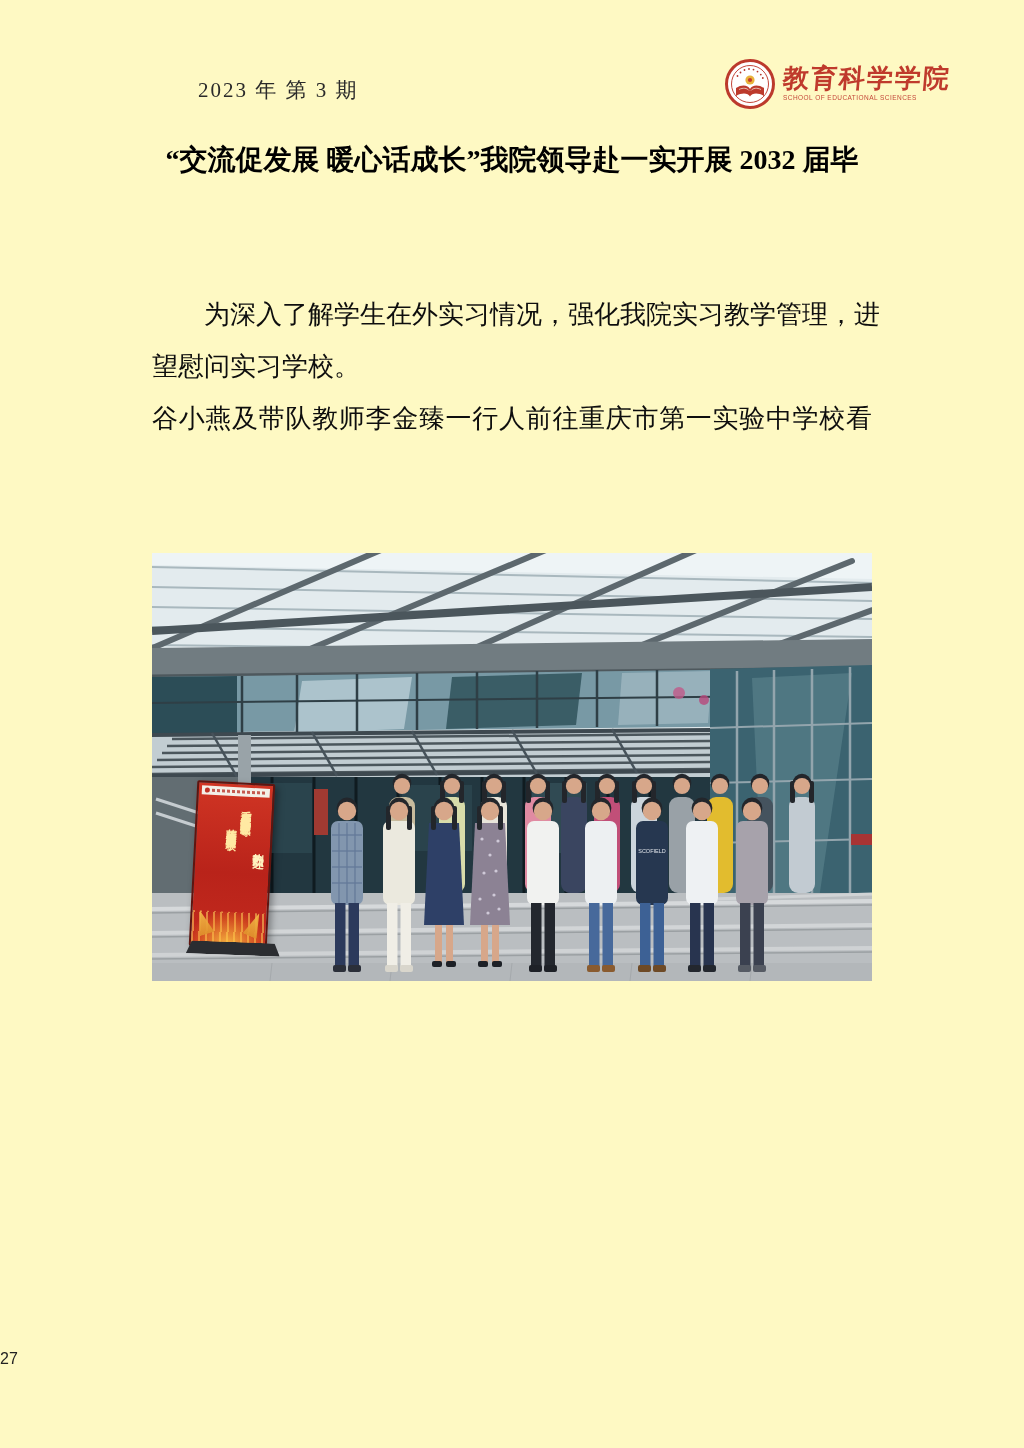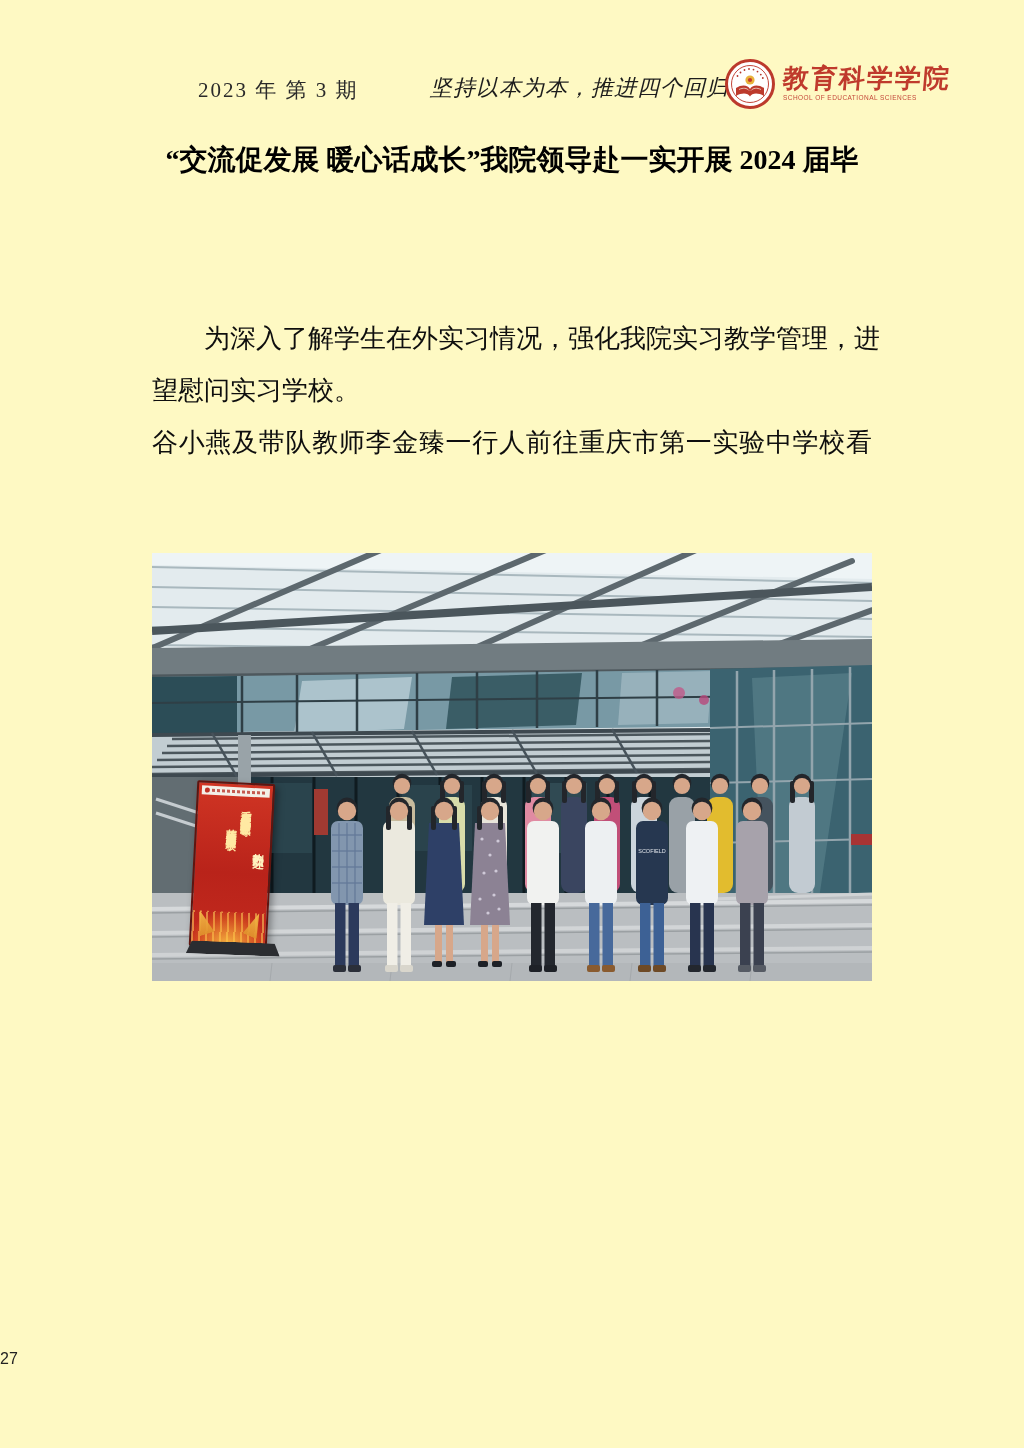--- a/index.html
+++ b/index.html
@@ -13,21 +13,21 @@
   .hdr-logo{position:absolute;left:724px;top:57px;display:flex;align-items:center;gap:7px;}
   .logo-text-wrap{display:flex;flex-direction:column;line-height:1;}
   .logo-cn{font-size:26px;font-weight:bold;color:#bf3a2c;letter-spacing:2px;transform:skewX(-5deg);}
   .logo-en{font-size:6.5px;color:#c4483a;letter-spacing:0.45px;margin-top:3px;font-family:"Liberation Sans","DejaVu Sans",sans-serif;}
 
   
   .title{position:absolute;left:110px;top:133px;width:804px;text-align:center;
          font-size:28px;font-weight:bold;color:#000;line-height:53px;}
 
   
-  .bodytext{position:absolute;left:152px;top:299px;width:720px;font-size:26px;color:#0e0e0e;margin-top:24px;}
+  .bodytext{position:absolute;left:152px;top:299px;width:720px;font-size:26px;color:#0e0e0e;}
   .bline{height:52.2px;line-height:32px;text-align:justify;text-align-last:justify;white-space:nowrap;}
   .bline.first{text-indent:2em;}
   .bline.last{text-align-last:left;white-space:normal;}
 
   
   .photo{position:absolute;left:152px;top:553px;width:720px;height:428px;background:#dfe7ea;overflow:hidden;}
   .photo svg{position:absolute;left:0;top:0;}
 
   
   .banner{position:absolute;left:41px;top:229px;width:74px;height:162px;
@@ -58,21 +58,20 @@
   
   .page-number{position:absolute;left:0;top:1350px;width:1024px;font-size:16px;color:#222;
                font-family:"Liberation Sans","DejaVu Sans",sans-serif;}
 </style>
 </head>
 <body>
 
 <div class="page">
 
   <div class="hdr-issue">2023 年 第 3 期</div>
-  <div class="hdr-slogan">坚持以本为本，推进四个回归</div>
 
   <div class="hdr-logo">
     <svg width="52" height="54" viewBox="0 0 52 54">
       <circle cx="26" cy="27" r="23.5" fill="#ffffff" stroke="#bc3a2c" stroke-width="3"></circle>
       <circle cx="26" cy="27" r="18.5" fill="none" stroke="#c4473a" stroke-width="1"></circle>
       <g fill="#b4352a">
         <circle cx="13.5" cy="19" r="0.9"></circle>
           <circle cx="16.5" cy="15.5" r="0.9"></circle>
           <circle cx="20.5" cy="13" r="0.9"></circle>
         <circle cx="25" cy="12" r="0.9"></circle>
@@ -86,21 +85,21 @@
       <path d="M12,31 C18,27 24,28 26,32 C28,28 34,27 40,31 L40,39 C34,35.5 28,36 26,39.5 C24,36 18,35.5 12,39 Z" fill="#bc3a2c"></path>
       <path d="M15,32.5 C19,30.5 23,31 25,33.5 M37,32.5 C33,30.5 29,31 27,33.5" stroke="#f0ded6" stroke-width="0.8" fill="none"></path>
     </svg>
     <div class="logo-text-wrap">
       <div class="logo-cn">教育科学学院</div>
       <div class="logo-en">SCHOOL OF EDUCATIONAL SCIENCES</div>
     </div>
   </div>
 
   <div class="title">
-    <div>“交流促发展 暖心话成长”我院领导赴一实开展 2024 届毕</div>
+    <div>“交流促发展 暖心话成长”我院领导赴一实开展 2032 届毕</div>
   </div>
 
   <div class="bodytext">
     <div class="bline first">为深入了解学生在外实习情况，强化我院实习教学管理，进</div>
     <div class="bline last">望慰问实习学校。</div>
     <div class="bline">谷小燕及带队教师李金臻一行人前往重庆市第一实验中学校看</div>
   </div>
 
   <figure class="photo" style="margin:0">
     <svg id="scene" width="720" height="428" viewBox="0 0 720 428">

